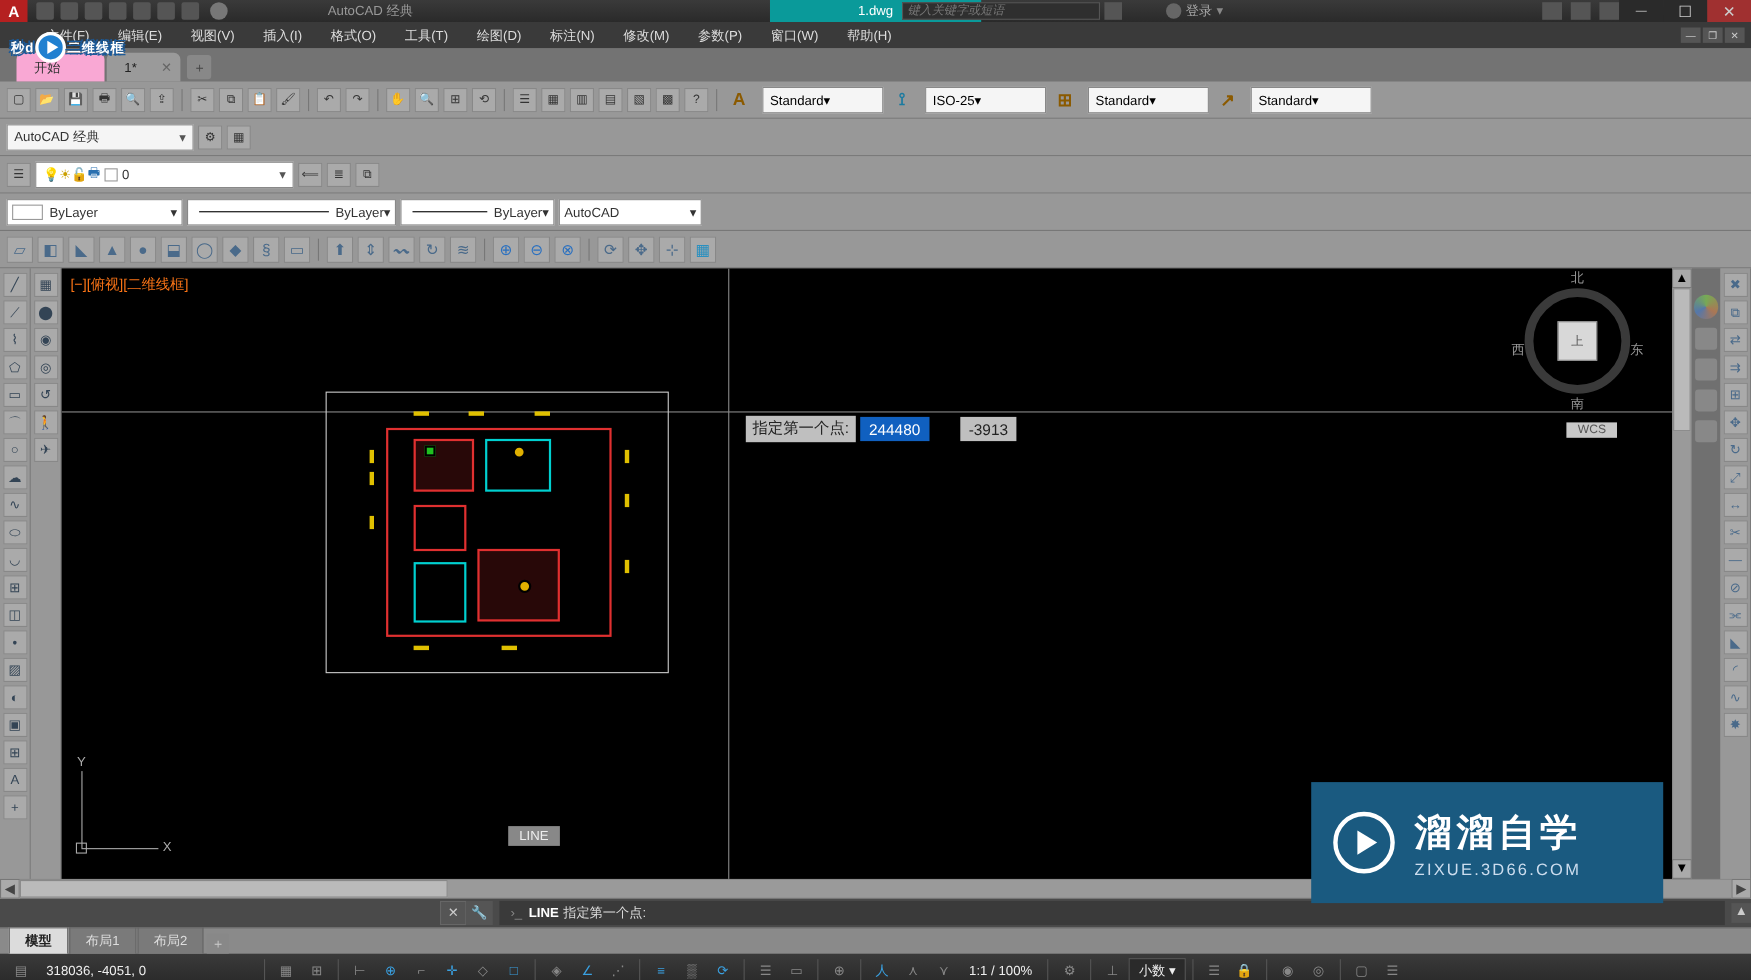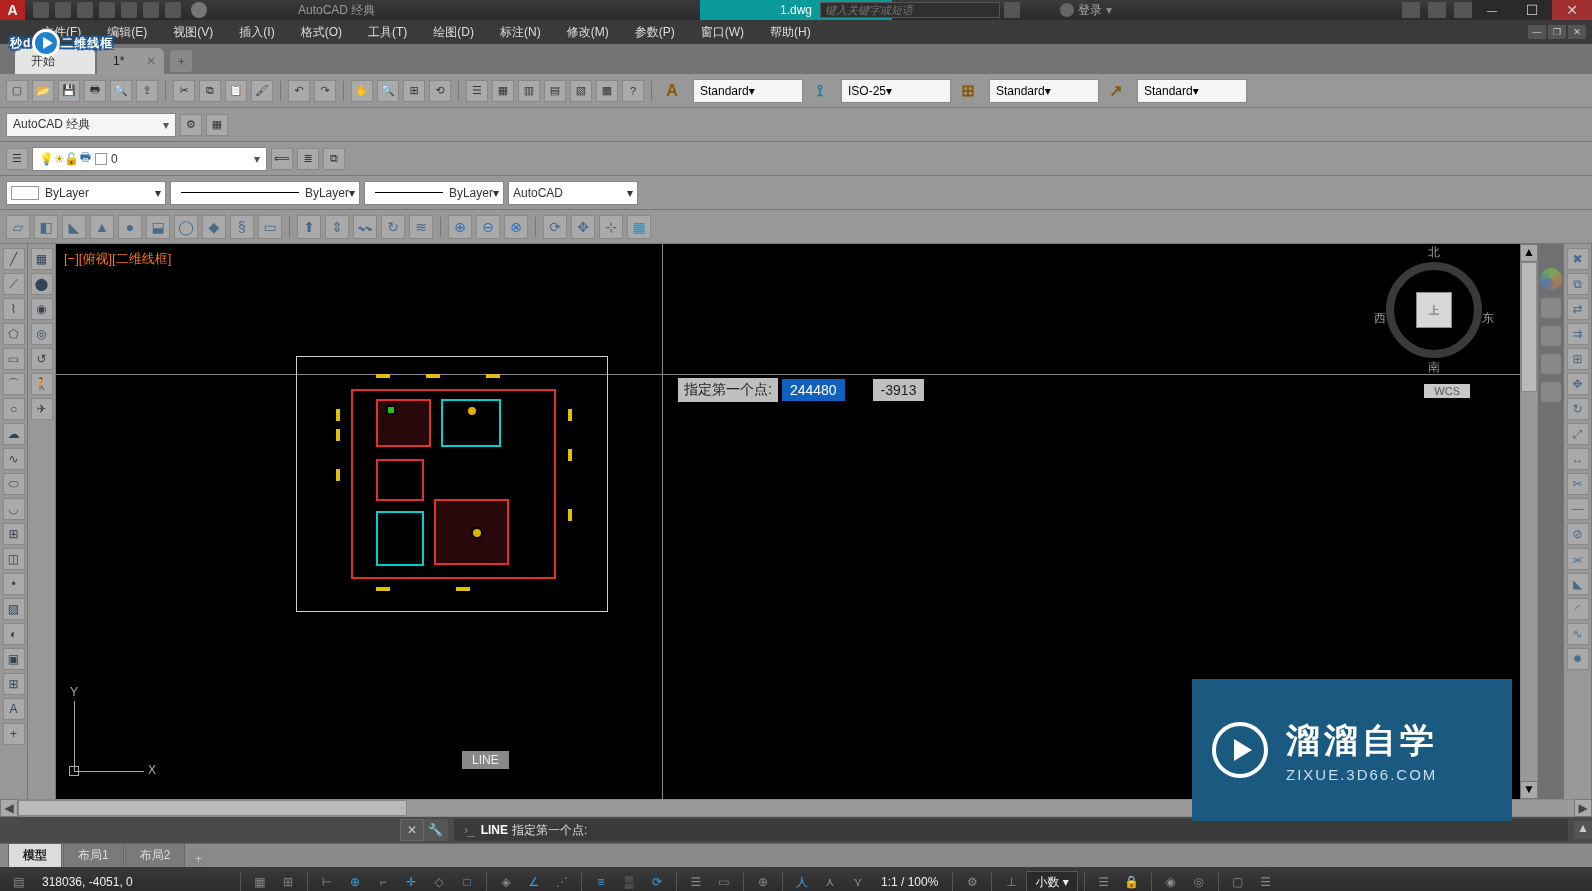--- a/index.html
+++ b/index.html
@@ -28,21 +28,21 @@
 
 
 .menubar { height:24px; background:#3a3a3a; display:flex; align-items:center; padding:0 30px; gap:2px; position:relative;}
 .menubar .mi { color:#ddd; padding:2px 12px; }
 .menubar .docwin { position:absolute; right:6px; display:flex; gap:2px; }
 .menubar .docwin .dwb { width:18px; height:14px; background:#555; color:#ccc; font-size:9px; display:flex; align-items:center; justify-content:center;}
 
 
 .doctabs { height:30px; background:#737373; display:flex; align-items:flex-end; padding-left:15px; position:relative; }
 .doctabs .tab { height:26px; padding:0 40px 0 16px; background:#9a9a9a; border-radius:6px 6px 0 0; display:flex; align-items:center; margin-right:2px; color:#222; position:relative;}
-.doctabs .tab.first { background:#e5e5e5; color:#333;}
+.doctabs .tab.first { background:#f9a8d4; color:#333;}
 .doctabs .tab .tx { position:absolute; right:8px; color:#666; cursor:pointer;}
 .doctabs .addtab { width:22px; height:22px; background:#888; border-radius:3px; display:flex; align-items:center; justify-content:center; color:#444; margin-left:4px; margin-bottom:2px;}
 .doctabs .brand { position:absolute; left:10px; top:-15px; z-index:10; font-size:28px; font-weight:bold; color:#fff; text-shadow:2px 2px 0 #1a5a9a,-2px -2px 0 #1a5a9a,2px -2px 0 #1a5a9a,-2px 2px 0 #1a5a9a; display:flex; align-items:center; letter-spacing:1px;}
 .doctabs .brand .pc { width:28px; height:28px; border:3px solid #fff; border-radius:50%; display:inline-flex; align-items:center; justify-content:center; background:#2080d0; margin:0 1px;}
 .doctabs .brand .pc::after { content:""; border-left:10px solid #fff; border-top:6px solid transparent; border-bottom:6px solid transparent; margin-left:3px;}
 
 
 .tb { background:#989898; border-bottom:1px solid #777; display:flex; align-items:center; padding:3px 6px; gap:4px; flex-wrap:nowrap;}
 .tb .btn { width:22px; height:22px; background:#aaa; border:1px solid #888; display:flex; align-items:center; justify-content:center; color:#333; font-size:11px;}
 .tb .sep { width:1px; height:20px; background:#777; margin:0 3px;}
@@ -150,21 +150,21 @@
 
 .statusbar { height:30px; background:linear-gradient(#3a3a3a,#282828); display:flex; align-items:center; color:#ccc; padding:0 6px; gap:2px; font-size:12px;}
 .statusbar .coord { width:200px; padding:0 8px; color:#eee;}
 .statusbar .sb { width:26px; height:24px; display:flex; align-items:center; justify-content:center; color:#888; border-radius:2px;}
 .statusbar .sb.on { color:#3aa0e0;}
 .statusbar .ssep { width:1px; height:20px; background:#555; margin:0 4px;}
 .statusbar .zoom { padding:0 8px; color:#eee;}
 .statusbar .ddunit { background:#2a2a2a; border:1px solid #555; padding:2px 8px; color:#eee;}
 
 
-.brandov { position:absolute; right:80px; bottom:70px; width:320px; height:142px; background:#1a5a80; color:#fff; display:flex; align-items:center; padding:0 20px; gap:18px; z-index:50;}
+.brandov { position:absolute; right:80px; bottom:70px; width:320px; height:110px; background:#1a5a80; color:#fff; display:flex; align-items:center; padding:0 20px; gap:18px; z-index:50;}
 .brandov .pc { width:56px; height:56px; border:4px solid #fff; border-radius:50%; display:flex; align-items:center; justify-content:center;}
 .brandov .pc::after { content:""; border-left:18px solid #fff; border-top:11px solid transparent; border-bottom:11px solid transparent; margin-left:5px;}
 .brandov .txt .l1 { font-size:34px; font-weight:bold; letter-spacing:4px;}
 .brandov .txt .l2 { font-size:15px; letter-spacing:2px; margin-top:2px; color:#cde;}
 </style>
 </head>
 <body>
 
 <div class="titlebar">
   <div class="logo">A</div>

